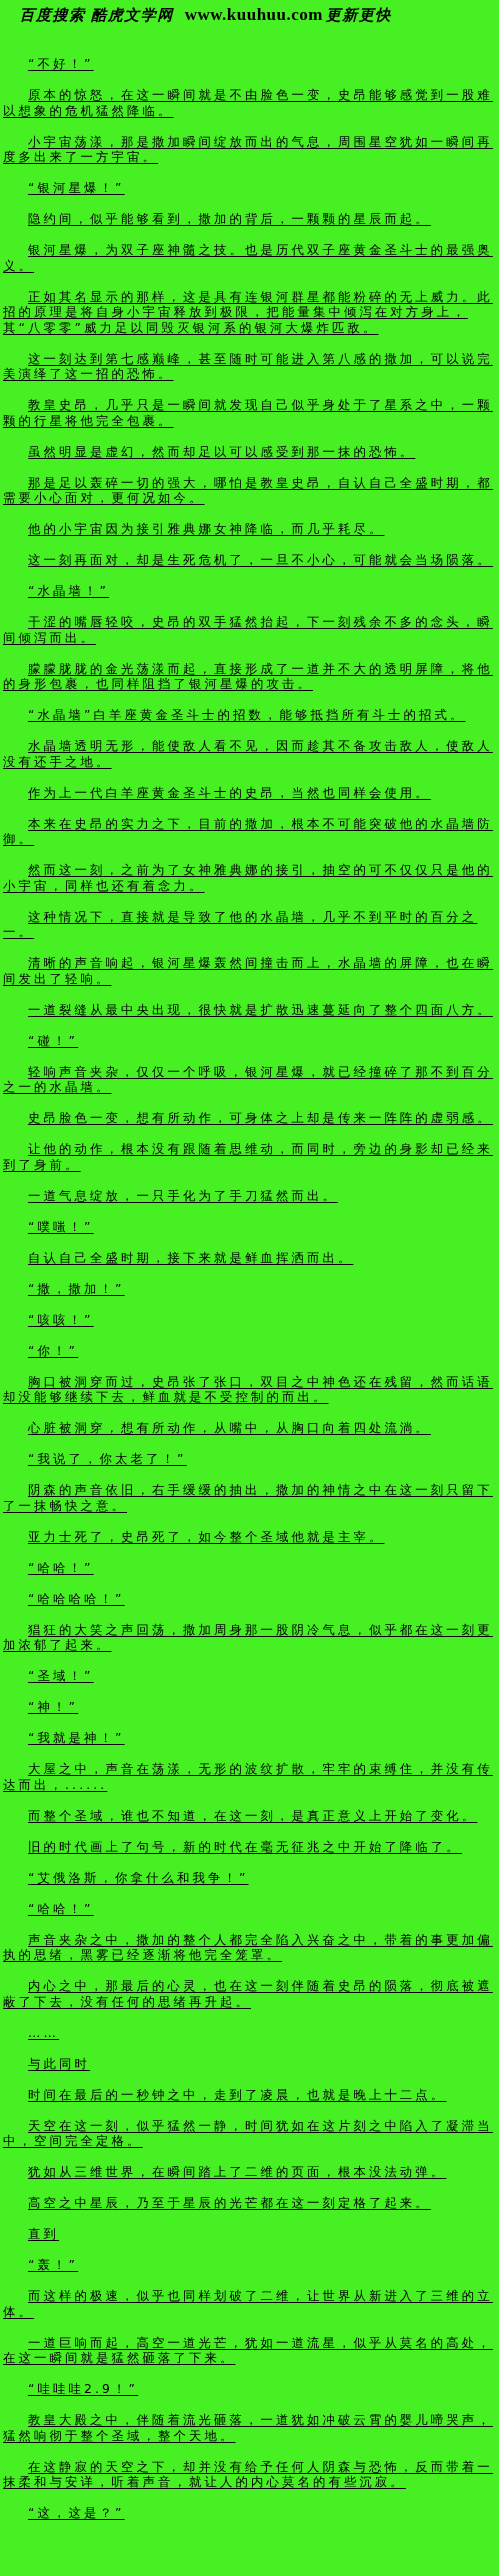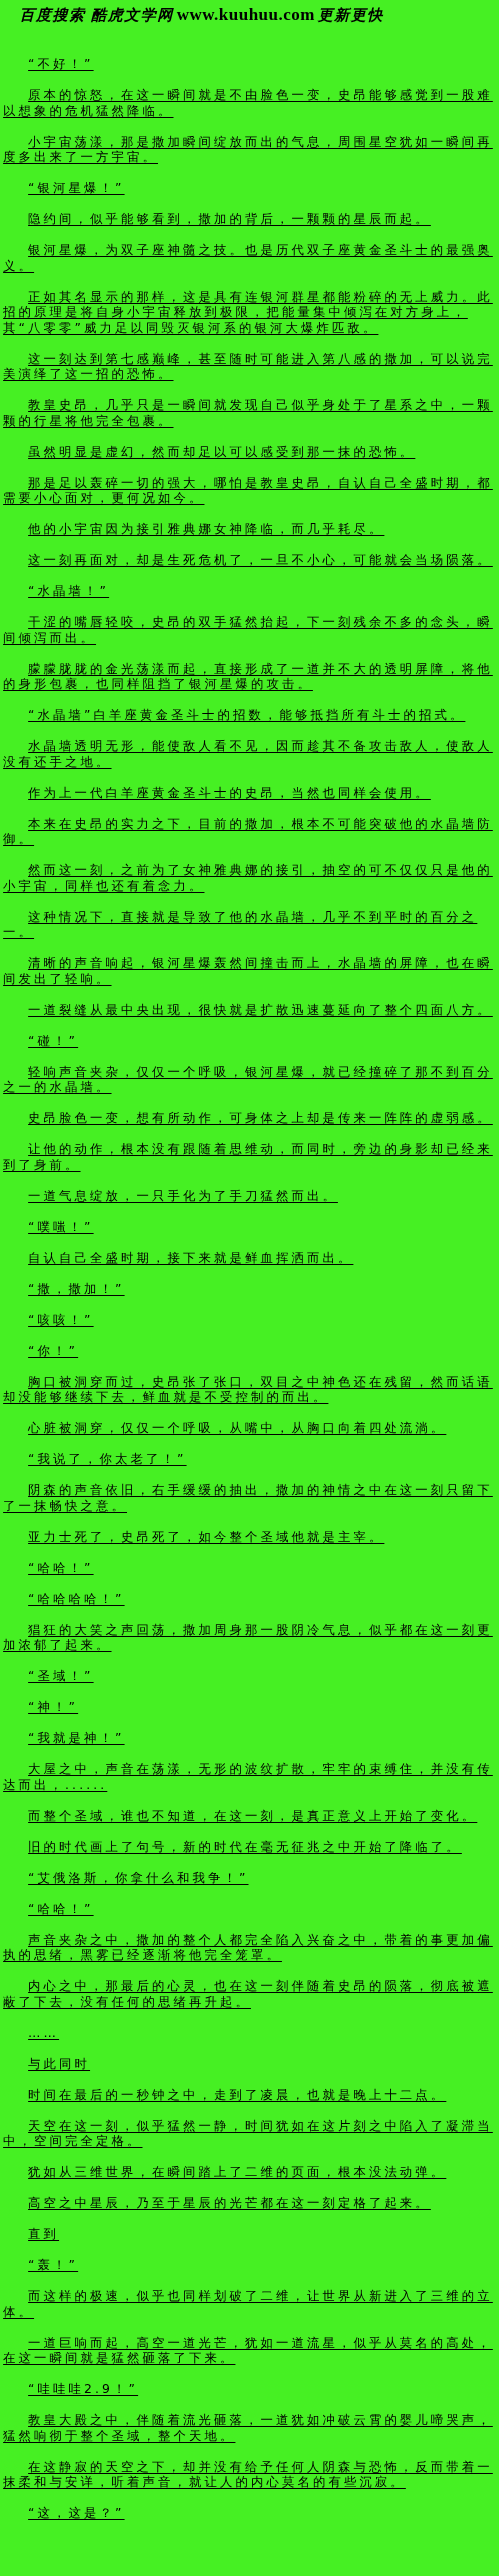--- a/index.html
+++ b/index.html
@@ -17,20 +17,21 @@
   .brand .cn{
     font-family:Liberation Sans, sans-serif;
     font-style:italic;
     font-size:15px;
     letter-spacing:1.5px;
   }
   .brand .url{
     font-family:"Liberation Serif",serif;
     font-size:17px;
     letter-spacing:0.5px;
+    margin-left:8px;
   }
   .content{
     padding:31px 3.1px 0 3.1px;
   }
   .para{
     margin:0 0 15.5px 0;
     font-size:12.4px;
     line-height:15.5px;
     letter-spacing:3.1px;
     color:#000;
@@ -79,21 +80,21 @@
     <p class="para">轻响声音夹杂，仅仅一个呼吸，银河星爆，就已经撞碎了那不到百分之一的水晶墙。</p>
     <p class="para">史昂脸色一变，想有所动作，可身体之上却是传来一阵阵的虚弱感。</p>
     <p class="para">让他的动作，根本没有跟随着思维动，而同时，旁边的身影却已经来到了身前。</p>
     <p class="para">一道气息绽放，一只手化为了手刀猛然而出。</p>
     <p class="para">“噗嗤！”</p>
     <p class="para">自认自己全盛时期，接下来就是鲜血挥洒而出。</p>
     <p class="para">“撒，撒加！”</p>
     <p class="para">“咳咳！”</p>
     <p class="para">“你！”</p>
     <p class="para">胸口被洞穿而过，史昂张了张口，双目之中神色还在残留，然而话语却没能够继续下去，鲜血就是不受控制的而出。</p>
-    <p class="para">心脏被洞穿，仅仅一个呼吸，从嘴中，从胸口向着四处流淌。</p>
+    <p class="para">心脏被洞穿，想有所动作，从嘴中，从胸口向着四处流淌。</p>
     <p class="para">“我说了，你太老了！”</p>
     <p class="para">阴森的声音依旧，右手缓缓的抽出，撒加的神情之中在这一刻只留下了一抹畅快之意。</p>
     <p class="para">亚力士死了，史昂死了，如今整个圣域他就是主宰。</p>
     <p class="para">“哈哈！”</p>
     <p class="para">“哈哈哈哈！”</p>
     <p class="para">猖狂的大笑之声回荡，撒加周身那一股阴冷气息，似乎都在这一刻更加浓郁了起来。</p>
     <p class="para">“圣域！”</p>
     <p class="para">“神！”</p>
     <p class="para">“我就是神！”</p>
     <p class="para">大屋之中，声音在荡漾，无形的波纹扩散，牢牢的束缚住，并没有传达而出，......</p>

